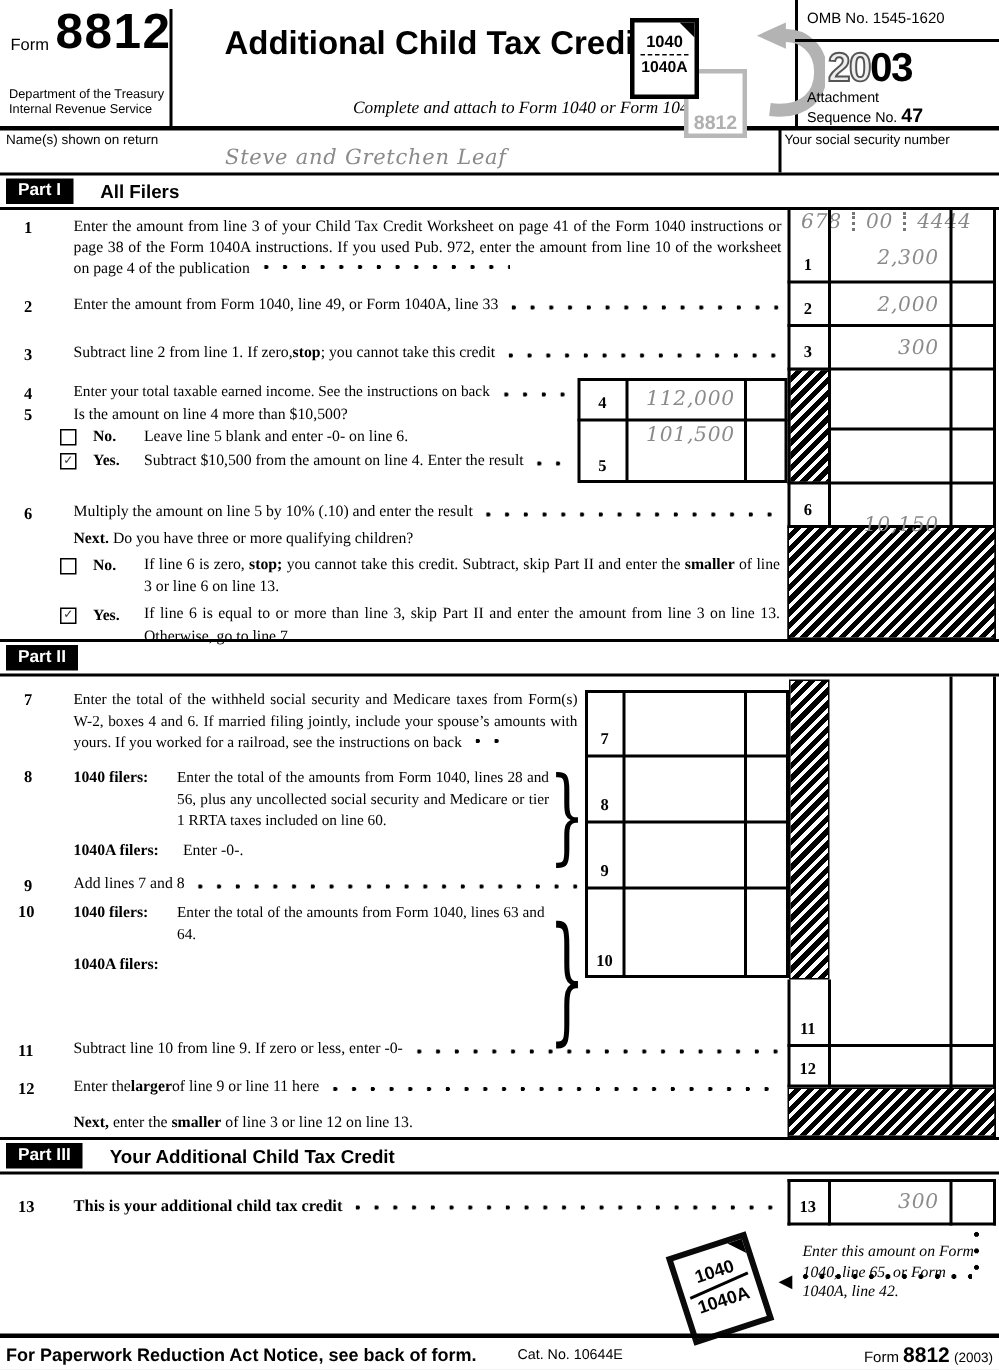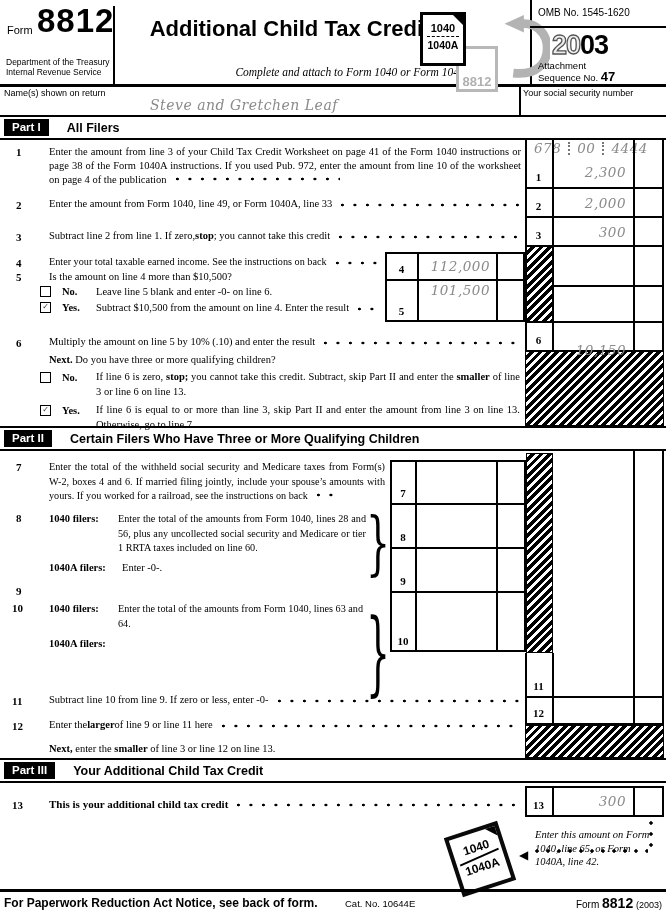--- a/index.html
+++ b/index.html
@@ -184,21 +184,20 @@
   <div class="cb" style="left:40px;top:372px;"></div>
   <span class="abs txt b" style="left:62px;top:371px;">No.</span>
   <div class="jp txt" style="left:96px;top:370px;width:424px;line-height:14.5px;"><span>If line 6 is zero, </span><span class="b">stop;</span><span> you cannot take this credit. Subtract, skip Part II and enter the </span><span class="b">smaller</span><span> of line 3 or line 6 on line 13.</span></div>
 
   <div class="cb" style="left:40px;top:405px;">✓</div>
   <span class="abs txt b" style="left:62px;top:404px;">Yes.</span>
   <div class="jp txt" style="left:96px;top:403px;width:424px;line-height:14.5px;">If line 6 is equal to or more than line 3, skip Part II and enter the amount from line 3 on line 13. Otherwise, go to line 7.</div>
 
   <div class="bar sans" style="top:426px;">
     <span class="badge">Part II</span>
-    <span class="bar-title">Certain Filers Who Have Three or More Qualifying Children</span>
   </div>
 
   <div class="vl" style="left:633px;top:451px;height:276px;"></div>
   <div class="vl" style="left:662px;top:451px;height:309px;"></div>
   <div class="hatch" style="left:526px;top:453px;width:27px;height:200px;"></div>
   <div class="vl" style="left:525px;top:653px;height:72px;"></div>
   <div class="vl" style="left:552px;top:653px;height:72px;"></div>
   <div class="hl" style="left:525px;top:696px;width:139px;"></div>
   <div class="hl" style="left:525px;top:723px;width:139px;"></div>
   <div class="hatch" style="left:525px;top:725px;width:139px;height:33px;"></div>
@@ -224,20 +223,24 @@
   <div class="jp txt" style="left:49px;top:460px;width:336px;font-size:10.2px;line-height:14.5px;"><span>Enter the total of the withheld social security and Medicare taxes from Form(s) W-2, boxes 4 and 6. If married filing jointly, include your spouse’s amounts with yours. If you worked for a railroad, see the instructions on back</span><span class="ldr-in" style="width:22px;"></span></div>
 
   <span class="lno" style="left:16px;top:512px;">8</span>
   <span class="abs txt b" style="left:49px;top:512px;">1040 filers:</span>
   <div class="jp txt" style="left:118px;top:512px;width:248px;font-size:10.2px;line-height:14.5px;">Enter the total of the amounts from Form 1040, lines 28 and 56, plus any uncollected social security and Medicare or tier 1 RRTA taxes included on line 60.</div>
   <span class="abs txt b" style="left:49px;top:561px;">1040A filers:</span>
   <span class="abs txt" style="left:122px;top:561px;">Enter -0-.</span>
   <div class="brace" style="left:366px;top:503px;font-size:42px;transform:scale(.9,1.65);"></div>
 
   <span class="lno" style="left:16px;top:585px;">9</span>
+  <div class="row txt" style="left:49px;top:583px;width:338px;">
+      <span class="nw">Add lines 7 and 8</span>
+      <span class="ldr"></span>
+    </div>
 
   <span class="lno" style="left:12px;top:602px;">10</span>
   <span class="abs txt b" style="left:49px;top:602px;">1040 filers:</span>
   <div class="jp txt" style="left:118px;top:602px;width:248px;font-size:10.2px;line-height:14.5px;text-align:left;">Enter the total of the amounts from Form 1040, lines 63 and 64.</div>
   <span class="abs txt b" style="left:49px;top:637px;">1040A filers:</span>
   <div class="brace" style="left:366px;top:598px;font-size:42px;transform:scale(.9,2.2);"></div>
 
   <span class="lno" style="left:12px;top:695px;">11</span>
   <div class="row txt" style="left:49px;top:693px;width:472px;">
       <span class="nw">Subtract line 10 from line 9. If zero or less, enter -0-</span>

